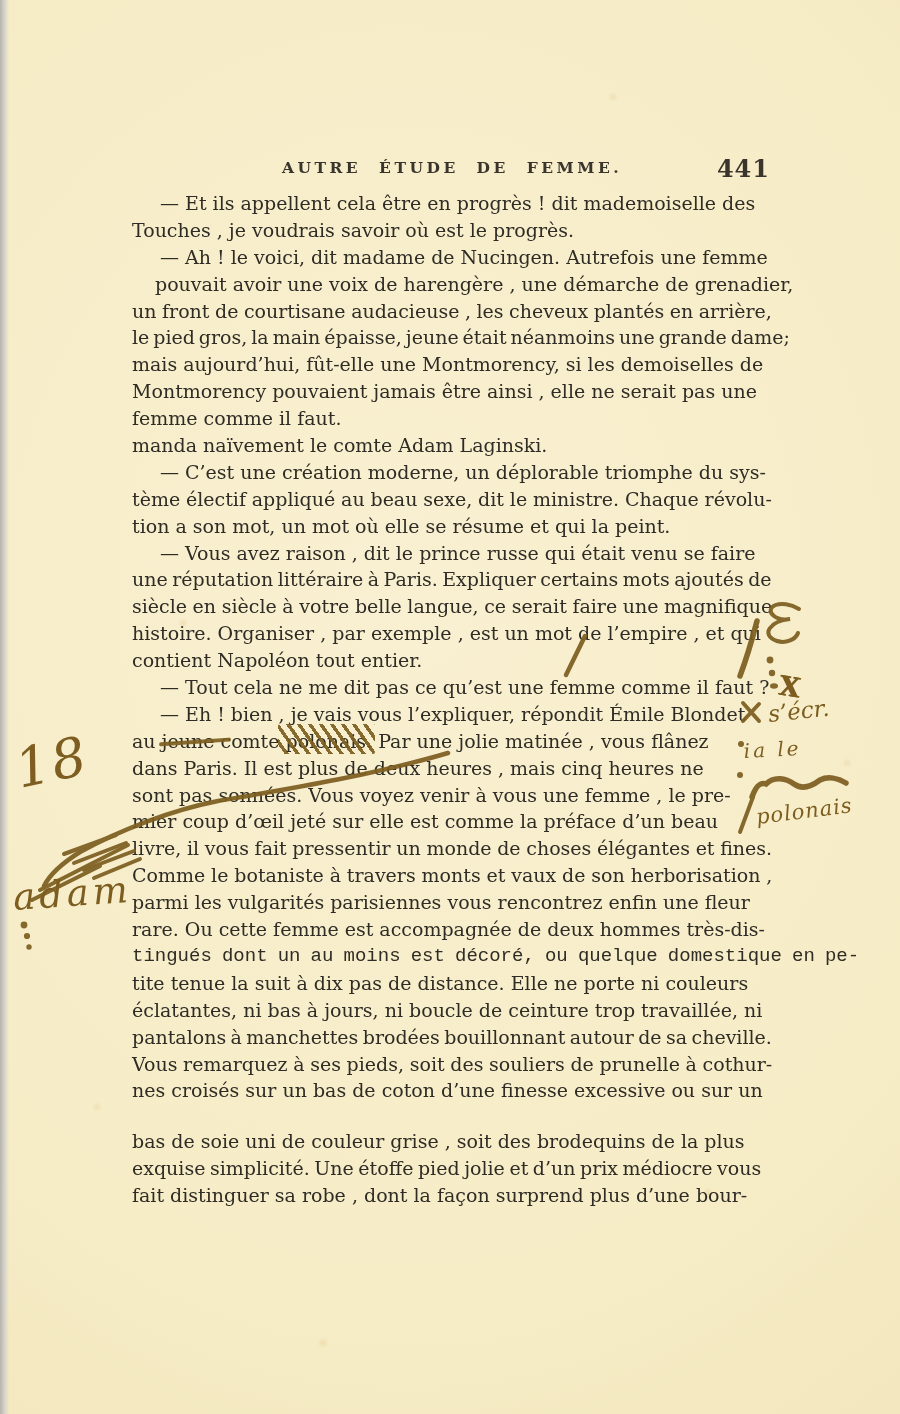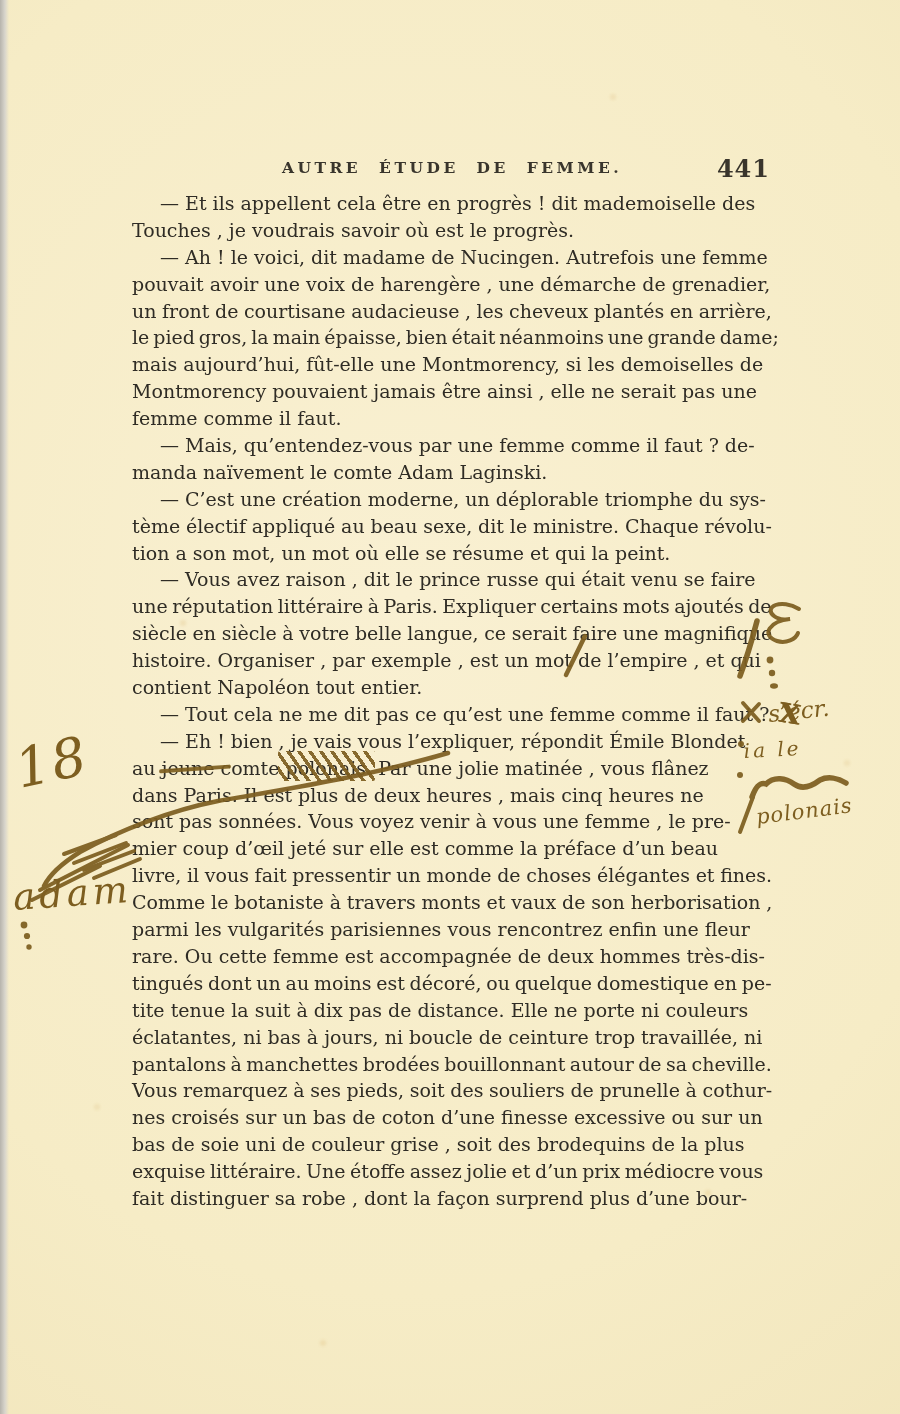--- a/index.html
+++ b/index.html
@@ -77,54 +77,53 @@
 
   <div id="header-row">
     <div id="running-title">AUTRE ÉTUDE DE FEMME.</div>
     <div id="page-number">441</div>
   </div>
 
   <div id="text-block">
       <div class="tline" style="word-spacing: 0px;"><span class="indent"></span><span>— Et ils appellent cela être en progrès ! dit mademoiselle des</span></div>
       <div class="tline tlast"><span>Touches , je voudrais savoir où est le progrès.</span></div>
       <div class="tline" style="word-spacing: 0px;"><span class="indent"></span><span>— Ah ! le voici, dit madame de Nucingen. Autrefois une femme</span></div>
-      <div class="tline" style="word-spacing: 0px;"><span>pouvait avoir une voix de harengère , une démarche de grenadier,</span></div>
+      <div class="tline" style="word-spacing: 0px; margin-left: 23px;"><span>pouvait avoir une voix de harengère , une démarche de grenadier,</span></div>
       <div class="tline" style="word-spacing: -0.5px;"><span>un front de courtisane audacieuse , les cheveux plantés en arrière,</span></div>
-      <div class="tline" style="word-spacing: -2.09091px;"><span>le pied gros, la main épaisse, bien était néanmoins une grande dame;</span></div>
+      <div class="tline" style="word-spacing: -2.09091px;"><span>le pied gros, la main épaisse, jeune était néanmoins une grande dame;</span></div>
       <div class="tline" style="word-spacing: 0px;"><span>mais aujourd’hui, fût-elle une Montmorency, si les demoiselles de</span></div>
       <div class="tline" style="word-spacing: 0px;"><span>Montmorency pouvaient jamais être ainsi , elle ne serait pas une</span></div>
       <div class="tline tlast"><span>femme comme il faut.</span></div>
-      <div class="tline" style="word-spacing: 0px;"><span class="indent"></span><span>— Mais, qu’entendez-vous par une femme comme il faut ? de-</span></div>
       <div class="tline tlast"><span>manda naïvement le comte Adam Laginski.</span></div>
       <div class="tline" style="word-spacing: 0px;"><span class="indent"></span><span>— C’est une création moderne, un déplorable triomphe du sys-</span></div>
       <div class="tline" style="word-spacing: -0.2px;"><span>tème électif appliqué au beau sexe, dit le ministre. Chaque révolu-</span></div>
       <div class="tline tlast"><span>tion a son mot, un mot où elle se résume et qui la peint.</span></div>
       <div class="tline" style="word-spacing: 0px;"><span class="indent"></span><span>— Vous avez raison , dit le prince russe qui était venu se faire</span></div>
       <div class="tline" style="word-spacing: -1.55556px;"><span>une réputation littéraire à Paris. Expliquer certains mots ajoutés de</span></div>
       <div class="tline" style="word-spacing: -0.454545px;"><span>siècle en siècle à votre belle langue, ce serait faire une magnifique</span></div>
       <div class="tline" style="word-spacing: 0px;"><span>histoire. Organiser , par exemple , est un mot de l’empire , et qui</span></div>
       <div class="tline tlast"><span>contient Napoléon tout entier.</span></div>
       <div class="tline tlast"><span class="indent"></span><span>— Tout cela ne me dit pas ce qu’est une femme comme il faut ?</span><span class="ink-x">X</span></div>
       <div class="tline" style="word-spacing: 0px;"><span class="indent"></span><span>— Eh ! bien , je vais vous l’expliquer, répondit Émile Blondet</span></div>
       <div class="tline" style="word-spacing: 0px;"><span>au </span><span class="strike-line">jeune</span><span> comte </span><span class="strike-hash">polonais.</span><span> Par une jolie matinée , vous flânez</span></div>
       <div class="tline" style="word-spacing: 0px;"><span>dans Paris. Il est plus de deux heures , mais cinq heures ne</span></div>
       <div class="tline" style="word-spacing: 0px;"><span>sont pas sonnées. Vous voyez venir à vous une femme , le pre-</span></div>
       <div class="tline" style="word-spacing: 0px;"><span>mier coup d’œil jeté sur elle est comme la préface d’un beau</span></div>
       <div class="tline" style="word-spacing: -0.363636px;"><span>livre, il vous fait pressentir un monde de choses élégantes et fines.</span></div>
       <div class="tline" style="word-spacing: -0.181818px;"><span>Comme le botaniste à travers monts et vaux de son herborisation ,</span></div>
       <div class="tline" style="word-spacing: 0px;"><span>parmi les vulgarités parisiennes vous rencontrez enfin une fleur</span></div>
       <div class="tline" style="word-spacing: 0px;"><span>rare. Ou cette femme est accompagnée de deux hommes très-dis-</span></div>
-      <div class="tline" style="word-spacing: -1.27273px;"><span>tingués dont un au moins est décoré, ou quelque domestique en pe-</span></div>
+      <div class="tline" style="word-spacing: -1.27273px; font-family: Liberation Mono, monospace;"><span>tingués dont un au moins est décoré, ou quelque domestique en pe-</span></div>
       <div class="tline" style="word-spacing: 0px;"><span>tite tenue la suit à dix pas de distance. Elle ne porte ni couleurs</span></div>
       <div class="tline" style="word-spacing: 0px;"><span>éclatantes, ni bas à jours, ni boucle de ceinture trop travaillée, ni</span></div>
       <div class="tline" style="word-spacing: -1.625px;"><span>pantalons à manchettes brodées bouillonnant autour de sa cheville.</span></div>
       <div class="tline" style="word-spacing: -0.363636px;"><span>Vous remarquez à ses pieds, soit des souliers de prunelle à cothur-</span></div>
       <div class="tline" style="word-spacing: 0px;"><span>nes croisés sur un bas de coton d’une finesse excessive ou sur un</span></div>
-      <div class="tline" style="word-spacing: 0px;"><span>bas de soie uni de couleur grise , soit des brodequins de la plus</span></div>
-      <div class="tline" style="word-spacing: -1.5px;"><span>exquise littéraire. Une étoffe assez jolie et d’un prix médiocre vous</span></div>
+      <div class="tline" style="word-spacing: 0px; margin-top: 24px;"><span>bas de soie uni de couleur grise , soit des brodequins de la plus</span></div>
+      <div class="tline" style="word-spacing: -1.5px;"><span>exquise simplicité. Une étoffe pied jolie et d’un prix médiocre vous</span></div>
       <div class="tline" style="word-spacing: 0px;"><span>fait distinguer sa robe , dont la façon surprend plus d’une bour-</span></div>
     </div>
 
   <svg id="ink-layer" width="900" height="1414" viewBox="0 0 900 1414">
     <g stroke="#7d5e20" stroke-linecap="round" fill="none" opacity="0.93">
 
       <path d="M 585 636 L 566 675" stroke-width="4.5"></path>
 
       <path d="M 757 621 C 752 640 746 660 740 676" stroke-width="5.5"></path>
       <path d="M 799 609 C 781 598 763 607 774 616 C 780 621 790 619 790 619 C 770 621 760 635 777 641 C 786 644 796 639 798 633" stroke-width="4"></path>

